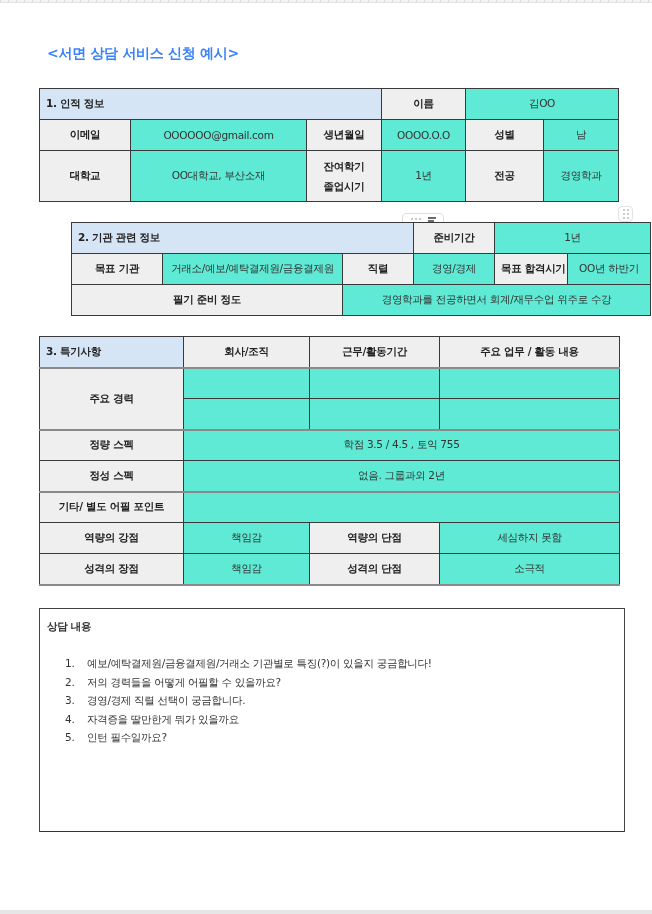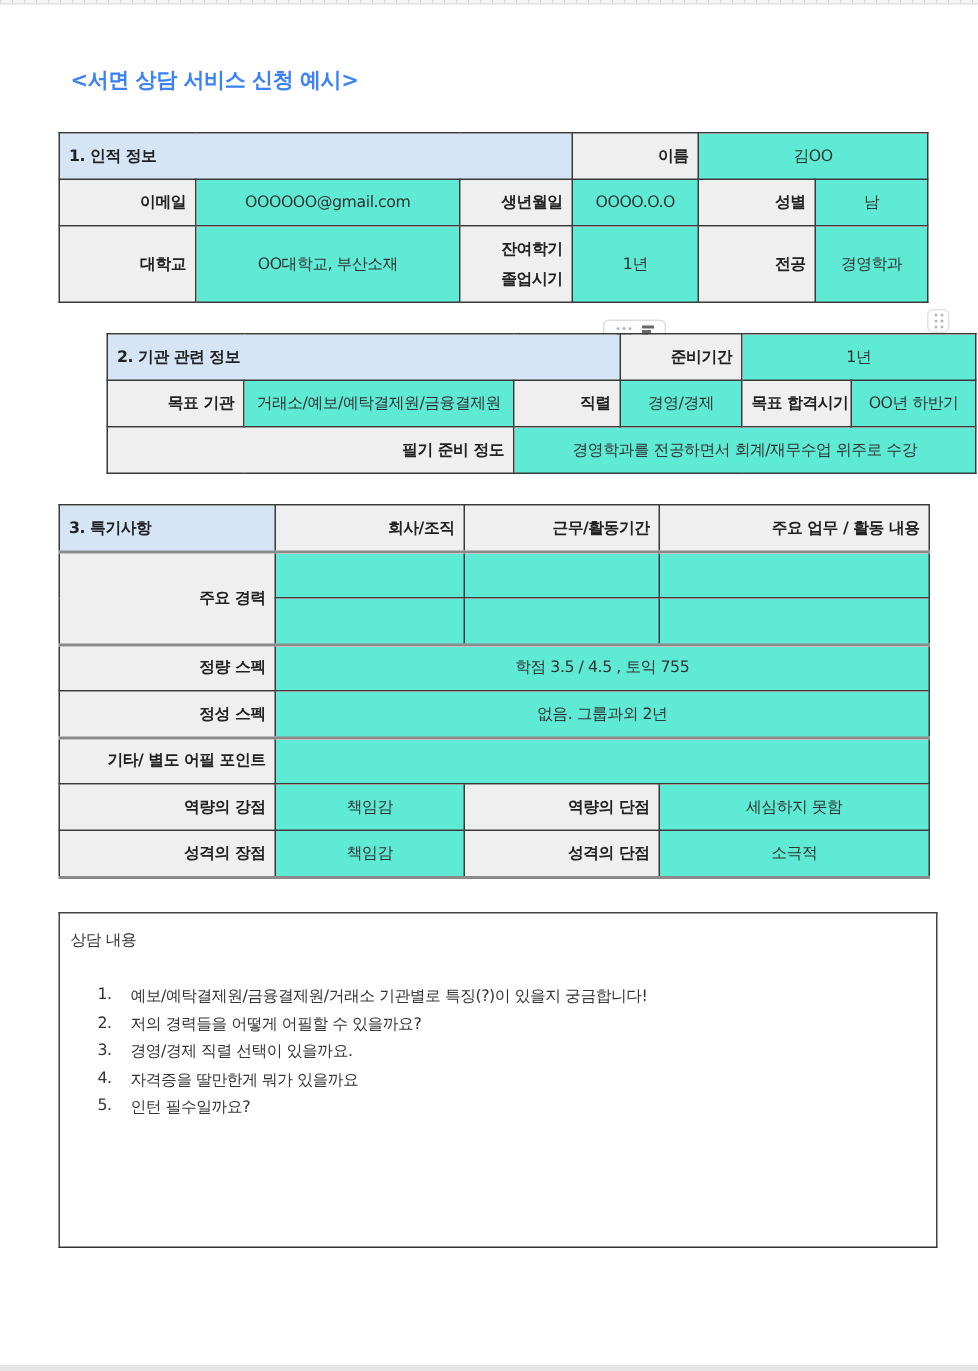--- a/index.html
+++ b/index.html
@@ -23,21 +23,21 @@
 
   table.form {
     position: absolute; border-collapse: collapse; table-layout: fixed;
     font-size: 10.5px; letter-spacing: -0.3px;
   }
   table.form td {
     border: 1px solid #3a3a3a; height: 31px; padding: 0 6px; vertical-align: middle;
     white-space: nowrap; overflow: hidden;
   }
   td.sec { background: #d5e5f5; font-weight: bold; text-align: left; padding-left: 5px; }
-  td.lbl { background: #efefef; font-weight: bold; text-align: right; }
+  td.lbl { background: #efefef; font-weight: bold; text-align: center; }
   td.val { background: #5eead4; text-align: center; color: #333; font-weight: normal; }
   td.ml { line-height: 20px; }
 
   #t1 { left: 39px; top: 88px; width: 579px; padding-left: 32px; }
   #t2 { left: 39px; top: 222px; width: 579px; margin-left: 32px; }
   #t3 { left: 39px; top: 336px; width: 580px; }
   #t3 td.bottom-thick { border-bottom: 2px solid #8a8a8a; }
 
   .handle-h {
     position: absolute; left: 402px; top: 213px; width: 42px; height: 16px;
@@ -57,21 +57,21 @@
     display: flex; align-items: center; justify-content: center;
   }
   .dots-grid { display: grid; grid-template-columns: repeat(2, 2px); grid-gap: 2px; }
   .dots-grid span { width: 2px; height: 2px; background: #b8b8b8; border-radius: 50%; }
 
   .consult-box {
     position: absolute; left: 39px; top: 608px; width: 586px; height: 224px;
     border: 1px solid #444; border-bottom: 1.5px solid #333; background: #fff;
     font-size: 10.5px; color: #333; letter-spacing: -0.3px;
   }
-  .consult-title { position: absolute; left: 7px; top: 11px; }
+  .consult-title { position: absolute; left: 7px; top: 11px; font-weight: bold; }
   .consult-list { position: absolute; left: 25px; top: 48px; list-style: none; }
   .consult-list li { height: 18.5px; display: flex; }
   .consult-list .num { width: 22px; }
 </style>
 </head>
 <body>
 
 <div class="top-ruler"></div>
 
 <div class="doc-title">&lt;서면 상담 서비스 신청 예시&gt;</div>
@@ -227,21 +227,21 @@
     <li>
         <span class="num">1.</span>
         <span>예보/예탁결제원/금융결제원/거래소 기관별로 특징(?)이 있을지 궁금합니다!</span>
       </li>
     <li>
         <span class="num">2.</span>
         <span>저의 경력들을 어떻게 어필할 수 있을까요?</span>
       </li>
     <li>
         <span class="num">3.</span>
-        <span>경영/경제 직렬 선택이 있을까요.</span>
+        <span>경영/경제 직렬 선택이 궁금합니다.</span>
       </li>
     <li>
         <span class="num">4.</span>
         <span>자격증을 딸만한게 뭐가 있을까요</span>
       </li>
     <li>
         <span class="num">5.</span>
         <span>인턴 필수일까요?</span>
       </li>
   </ol>

